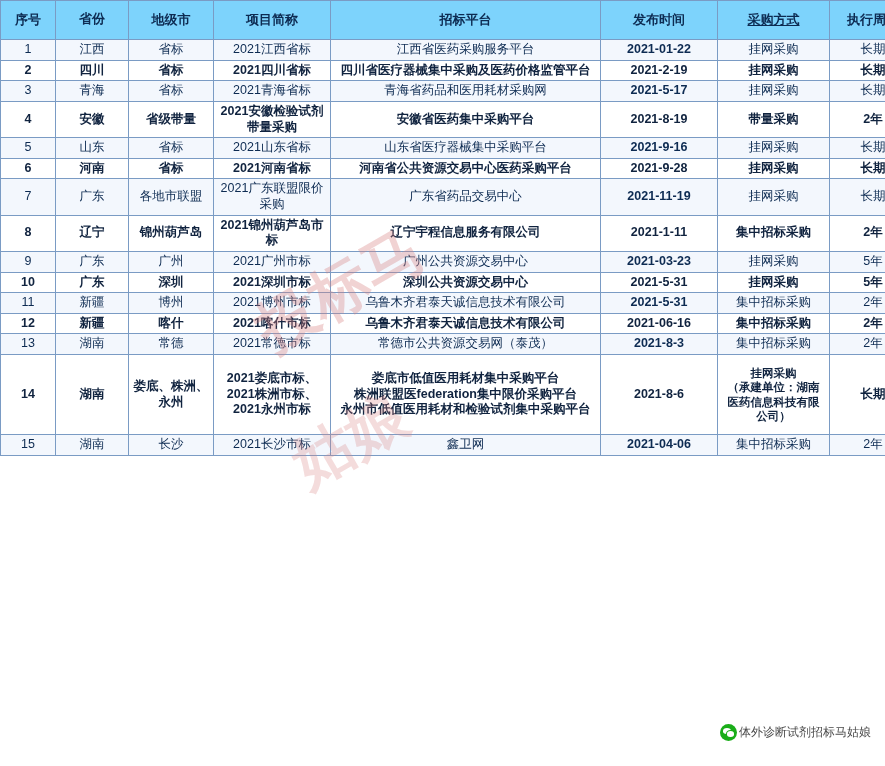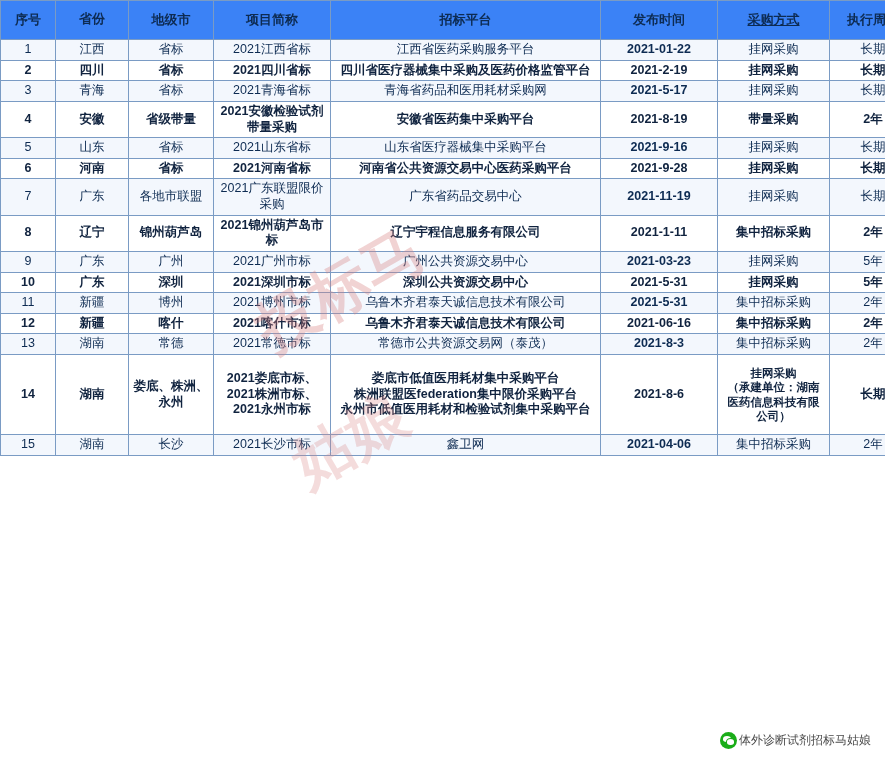--- a/index.html
+++ b/index.html
@@ -27,21 +27,21 @@
   table.grid th, table.grid td {
     border: 1px solid #7a9bc4;
     text-align: center;
     vertical-align: middle;
     color: #0d2b52;
     padding: 2px 3px;
     line-height: 1.25;
     word-break: break-word;
   }
   thead th {
-    background: #3b82f6;
+    background: #7dd3fc;
     font-size: 13px;
     font-weight: bold;
     height: 34px;
     color: #15325c;
   }
   tbody td {
     font-size: 12.5px;
     background: #f3f7fd;
   }
   tbody tr.odd td {
@@ -95,21 +95,21 @@
     font-size: 60px;
     color: rgba(214, 130, 130, 0.28);
     font-weight: bold;
     white-space: nowrap;
     pointer-events: none;
   }
   
   #account-badge {
     position: absolute;
     right: 8px;
-    bottom: 14px;
+    bottom: 22px;
     display: flex;
     align-items: center;
     gap: 2px;
     background: rgba(255,255,255,0.85);
     padding: 3px 6px;
     border-radius: 3px;
   }
   #account-badge .wx-icon {
     width: 17px;
     height: 17px;

